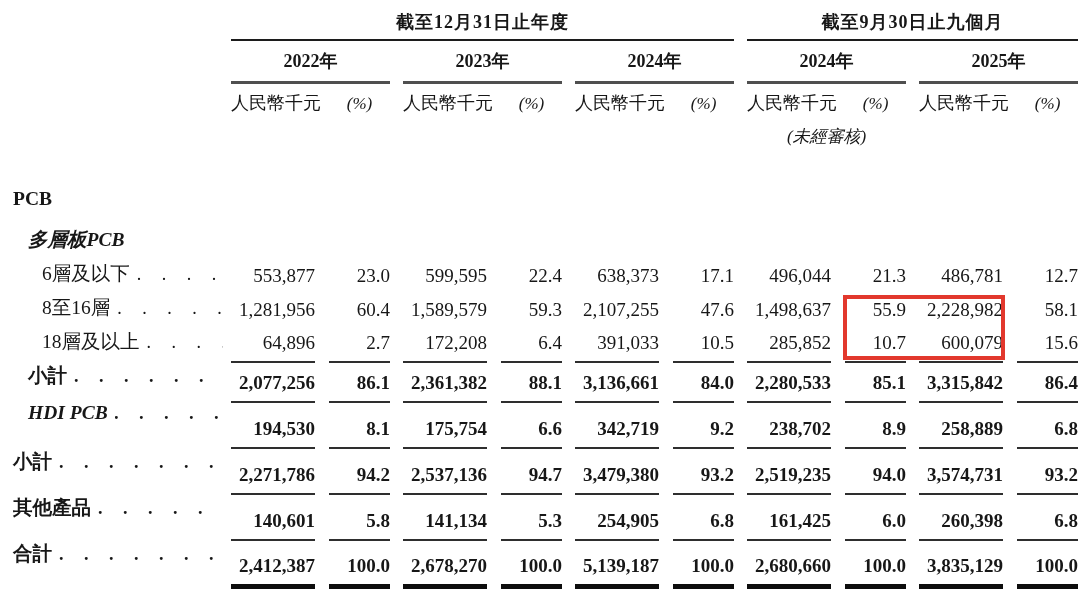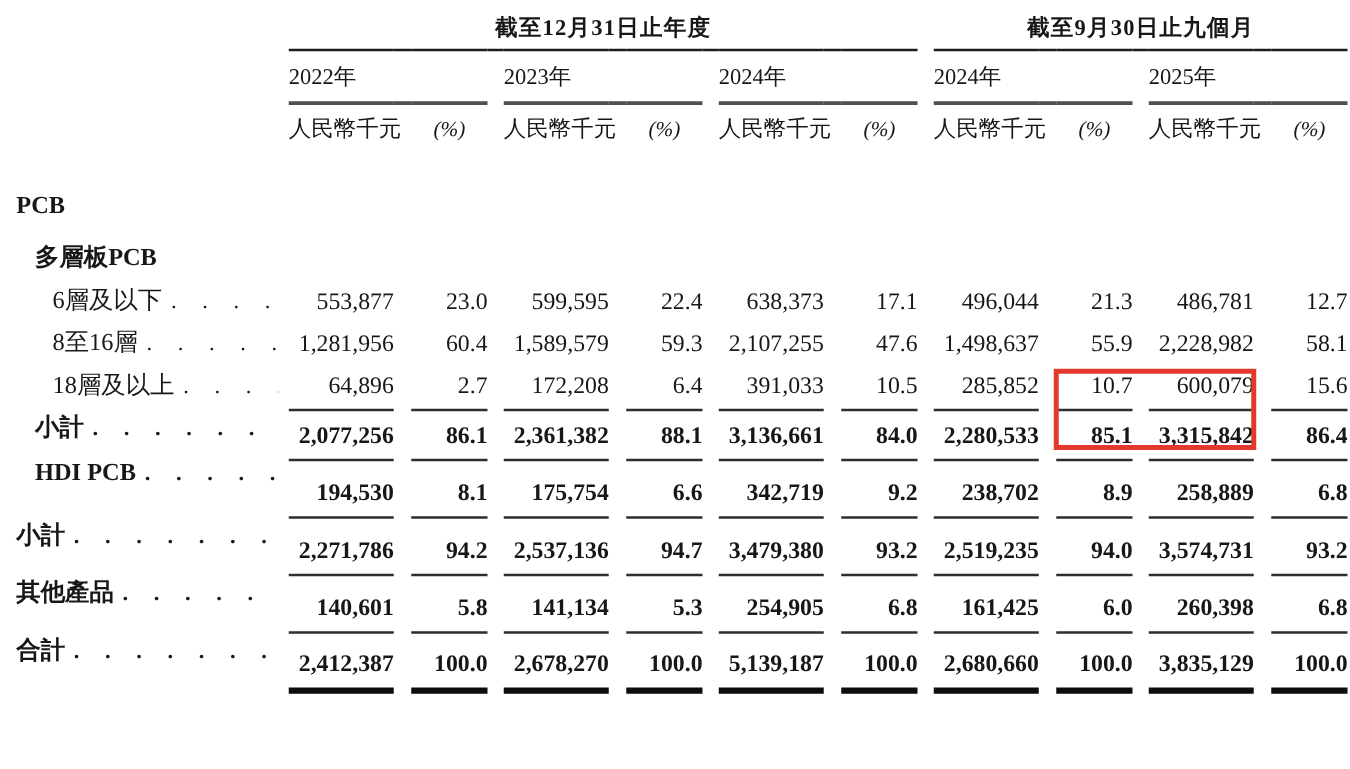--- a/index.html
+++ b/index.html
@@ -31,40 +31,40 @@
   tr.h-period { height: 32px; }
   tr.h-period td { padding-bottom: 5px; }
   tr.h-year   { height: 42px; }
   tr.h-year td { padding-bottom: 8px; }
   tr.h-units  { height: 36px; }
   tr.h-units td { padding-bottom: 3px; }
   tr.h-note   { height: 34px; }
   tr.h-note td { padding-bottom: 4px; }
   tr.h-space  { height: 36px; }
   .period { font-weight: 700; font-size: 18px; text-align: center; letter-spacing: 1px; }
-  .year   { font-weight: 400; font-size: 18px; }
+  .year   { font-weight: 700; font-size: 18px; text-align: center; }
   .b1 { border-bottom: 2px solid #1c1c1c; font-family: Liberation Serif, serif; }
   .b2 { border-bottom: 3px solid #4f4f4f; }
   .uflex { display: flex; justify-content: space-between; align-items: baseline; }
   .u { font-size: 18px; }
   .p { width: 61px; text-align: center; font-style: italic; font-size: 17px; }
   .note { text-align: center; font-style: italic; font-size: 17px; }
   
   tr.k-section    { height: 38px; }
   tr.k-subsection { height: 34px; }
   tr.k-detail     { height: 34px; }
   tr.k-subtotal_s { height: 40px; }
   tr.k-subtotal_l { height: 46px; }
   tr.k-total      { height: 46px; }
   td.lbl { display: flex; align-items: baseline; padding-right: 0; }
   .ind0 { padding-left: 13px; }
   .ind1 { padding-left: 28px; }
   .ind2 { padding-left: 42px; }
   .b { font-weight: 700; }
-  .i { }
+  .i { font-style: italic; }
   .lab { font-size: 19.5px; flex: 0 0 auto; }
   .leader {
     flex: 1 1 auto;
     overflow: hidden;
     white-space: nowrap;
     margin: 0 8px 0 7px;
     letter-spacing: 8px;
     font-size: 18px;
   }
   .leader::after { content: ". . . . . . . . . . . . . . . . . . . . . . . . . ."; }
@@ -162,20 +162,32 @@
             </div>
           </td>
         <td class="gap"></td>
         <td colspan="3">
             <div class="uflex">
               <span class="u">人民幣千元</span>
               <span class="p">(%)</span>
             </div>
           </td>
       </tr>
+      <tr class="h-note">
+        <td class="lbl"></td>
+        <td colspan="3"></td>
+          <td class="gap"></td>
+        <td colspan="3"></td>
+          <td class="gap"></td>
+        <td colspan="3"></td>
+          <td class="gap"></td>
+        <td colspan="3" class="note">(未經審核)</td>
+          <td class="gap"></td>
+        <td colspan="3"></td>
+      </tr>
       <tr class="h-space">
           <td colspan="20"></td>
         </tr>
     </thead>
     <tbody>
         <tr class="k-section">
           <td class="lbl ind0 b">
             <span class="lab">PCB</span>
           </td>
           <td class="num"></td>

